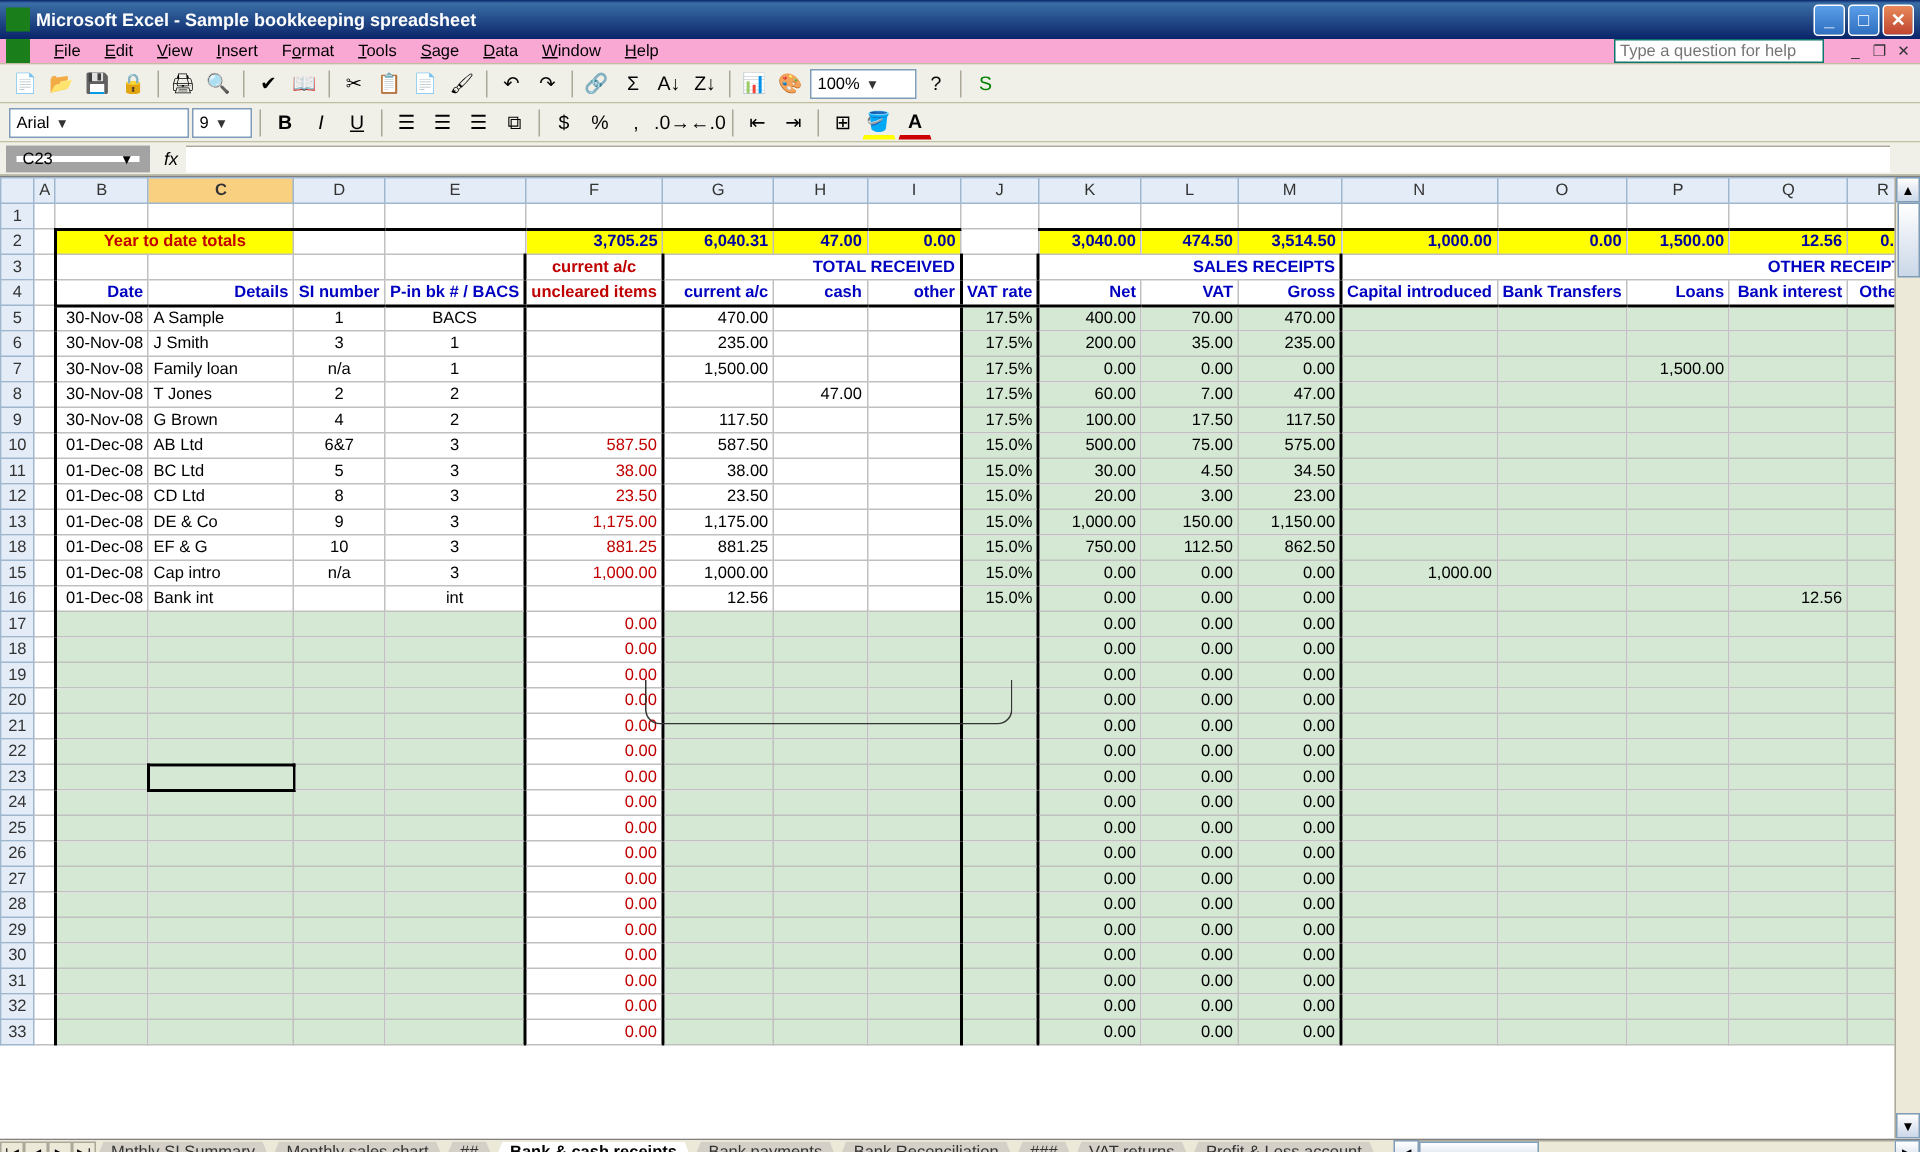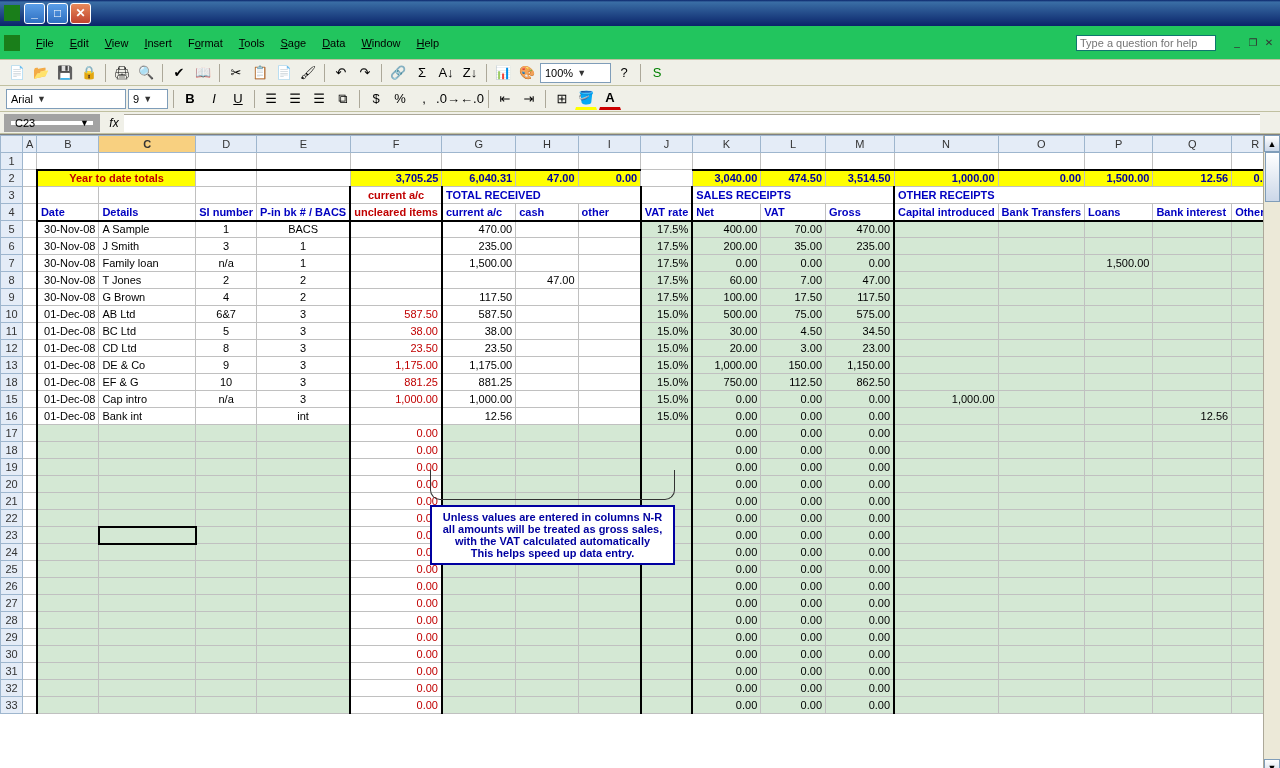--- a/index.html
+++ b/index.html
@@ -7,21 +7,21 @@
 
 
 .titlebar { background: linear-gradient(to bottom, #0a246a, #3a6ea5 8%, #0a246a); height: 26px; display: flex; align-items: center; padding: 0 4px; color: white; font-weight: bold; }
 .titlebar .icon { width: 16px; height: 16px; background: #1a7e1a; margin-right: 4px; display: inline-block; }
 .titlebar .title { flex: 1; font-size: 12px; }
 .winbtns { display: flex; gap: 2px; }
 .winbtn { width: 21px; height: 21px; background: linear-gradient(to bottom, #5a9ee8, #2f6fc0); border: 1px solid #fff; border-radius: 3px; display: flex; align-items: center; justify-content: center; color: white; font-size: 12px; cursor: pointer; }
 .winbtn.close { background: linear-gradient(to bottom, #e88a5a, #c0442f); }
 
 
-.menubar { background: #22c55e; height: 34px; display: flex; align-items: center; padding: 0 4px; border-bottom: 1px solid #c0c0a0; }
+.menubar { background: #f9a8d4; height: 17px; display: flex; align-items: center; padding: 0 4px; border-bottom: 1px solid #c0c0a0; }
 .menubar .appicon { width: 16px; height: 16px; background: #1a7e1a; margin-right: 8px; }
 .menubar .menuitem { padding: 2px 8px; cursor: pointer; font-size: 11px; }
 .menubar .u { text-decoration: underline; }
 .helpbox { margin-left: auto; margin-right: 8px; }
 .helpbox input { font-size: 11px; width: 140px; border: 1px solid #0f766e; padding: 1px 3px; color: #888; }
 .winctrls-small { display: flex; gap: 2px; margin-left: 6px; }
 .winctrls-small span { width: 14px; height: 14px; display: inline-flex; align-items: center; justify-content: center; cursor: pointer; font-size: 10px; color: #333; }
 
 
 .toolbar { background: #f0f0e8; height: 26px; display: flex; align-items: center; padding: 2px 6px; gap: 2px; border-bottom: 1px solid #c0c0a0; }
@@ -41,21 +41,21 @@
 .gridwrap { position: relative; background: white; height: 642px; overflow: hidden; border-top: 1px solid #808080; }
 .grid-table { border-collapse: collapse; table-layout: fixed; font-size: 11px; font-family: Arial; }
 .grid-table th { background: #e4ecf7; border: 1px solid #9eb6ce; font-weight: normal; font-size: 11px; text-align: center; color: #333; height: 17px; cursor: pointer; }
 .grid-table th.rowh { width: 24px; }
 .grid-table th.active { background: #f8d080; font-weight: bold; }
 .grid-table td { border: 1px solid #c0c0c0; height: 17px; padding: 0 3px; white-space: nowrap; overflow: hidden; }
 .grid-table .rh { background: #e4ecf7; border: 1px solid #9eb6ce; text-align: center; font-size: 11px; color: #333; cursor: pointer; }
 
 .ytd-label { background: #ffff00; color: #c00000; font-weight: bold; text-align: center; }
 .ytd-val { background: #ffff00; color: #0000a0; font-weight: bold; text-align: right; }
-.hdr-blue { color: #0000c0; font-weight: bold; text-align: left; }
+.hdr-blue { color: #0000c0; font-weight: bold; text-align: right; }
 .hdr-red { color: #c00000; font-weight: bold; text-align: center; }
 .thick-t { border-top: 2px solid #000 !important; }
 .thick-b { border-bottom: 2px solid #000 !important; }
 .thick-l { border-left: 2px solid #000 !important; }
 .thick-r { border-right: 2px solid #000 !important; }
 .num { text-align: right; }
 .ctr { text-align: center; }
 .red { color: #c00000; }
 .greenbg { background: #d4e8d4; }
 .selcell { border: 2px solid #000 !important; position: relative; }
@@ -77,20 +77,21 @@
 .hscroll { flex: 1; margin-left: 10px; display: flex; align-items: center; height: 17px; }
 .hscroll .btn { width: 17px; height: 17px; background: linear-gradient(#fff,#cbd7e8); border: 1px solid #7f9db9; display: flex; align-items: center; justify-content: center; font-size: 9px; cursor: pointer; }
 .hscroll .track { flex: 1; height: 17px; background: #ece9d8; border: 1px solid #aca899; border-left: none; border-right: none; position: relative; }
 .hscroll .thumb { position: absolute; left: 0; width: 80px; height: 15px; background: linear-gradient(#fff,#cbd7e8); border: 1px solid #7f9db9; cursor: pointer; }
 </style>
 </head>
 <body>
 
 <div class="titlebar">
   <span class="icon"></span>
+  <span class="title">Microsoft Excel - Sample bookkeeping spreadsheet</span>
   <div class="winbtns">
     <div class="winbtn">_</div>
     <div class="winbtn">□</div>
     <div class="winbtn close">✕</div>
   </div>
 </div>
 
 <div class="menubar">
   <span class="appicon"></span>
   <span class="menuitem"><span class="u">F</span>ile</span>
@@ -969,26 +970,20 @@
           <td class="num greenbg">0.00</td>
           <td class="greenbg thick-l"></td>
           <td class="greenbg"></td>
           <td class="greenbg"></td>
           <td class="greenbg"></td>
           <td class="greenbg thick-r"></td>
         </tr>
       </tbody>
     </table>
   <div class="brace"></div>
-  <div class="callout">
-    <div>Unless values are entered in columns N-R</div>
-    <div>all amounts will be treated as gross sales,</div>
-    <div>with the VAT calculated automatically</div>
-    <div>This helps speed up data entry.</div>
-  </div>
   <div class="vscroll">
     <div class="btn">▲</div>
     <div class="thumb"></div>
     <div class="btn" style="position:absolute;bottom:0;width:100%">▼</div>
   </div>
 </div>
 
 <div class="sheettabs">
   <div class="tabnav">
     <span>|◀</span>

